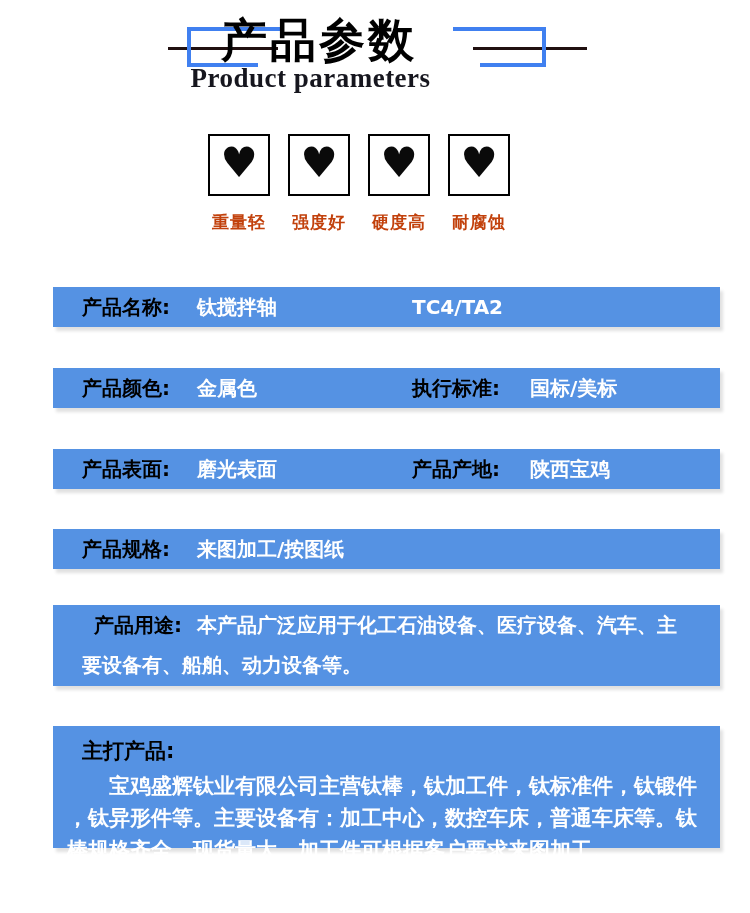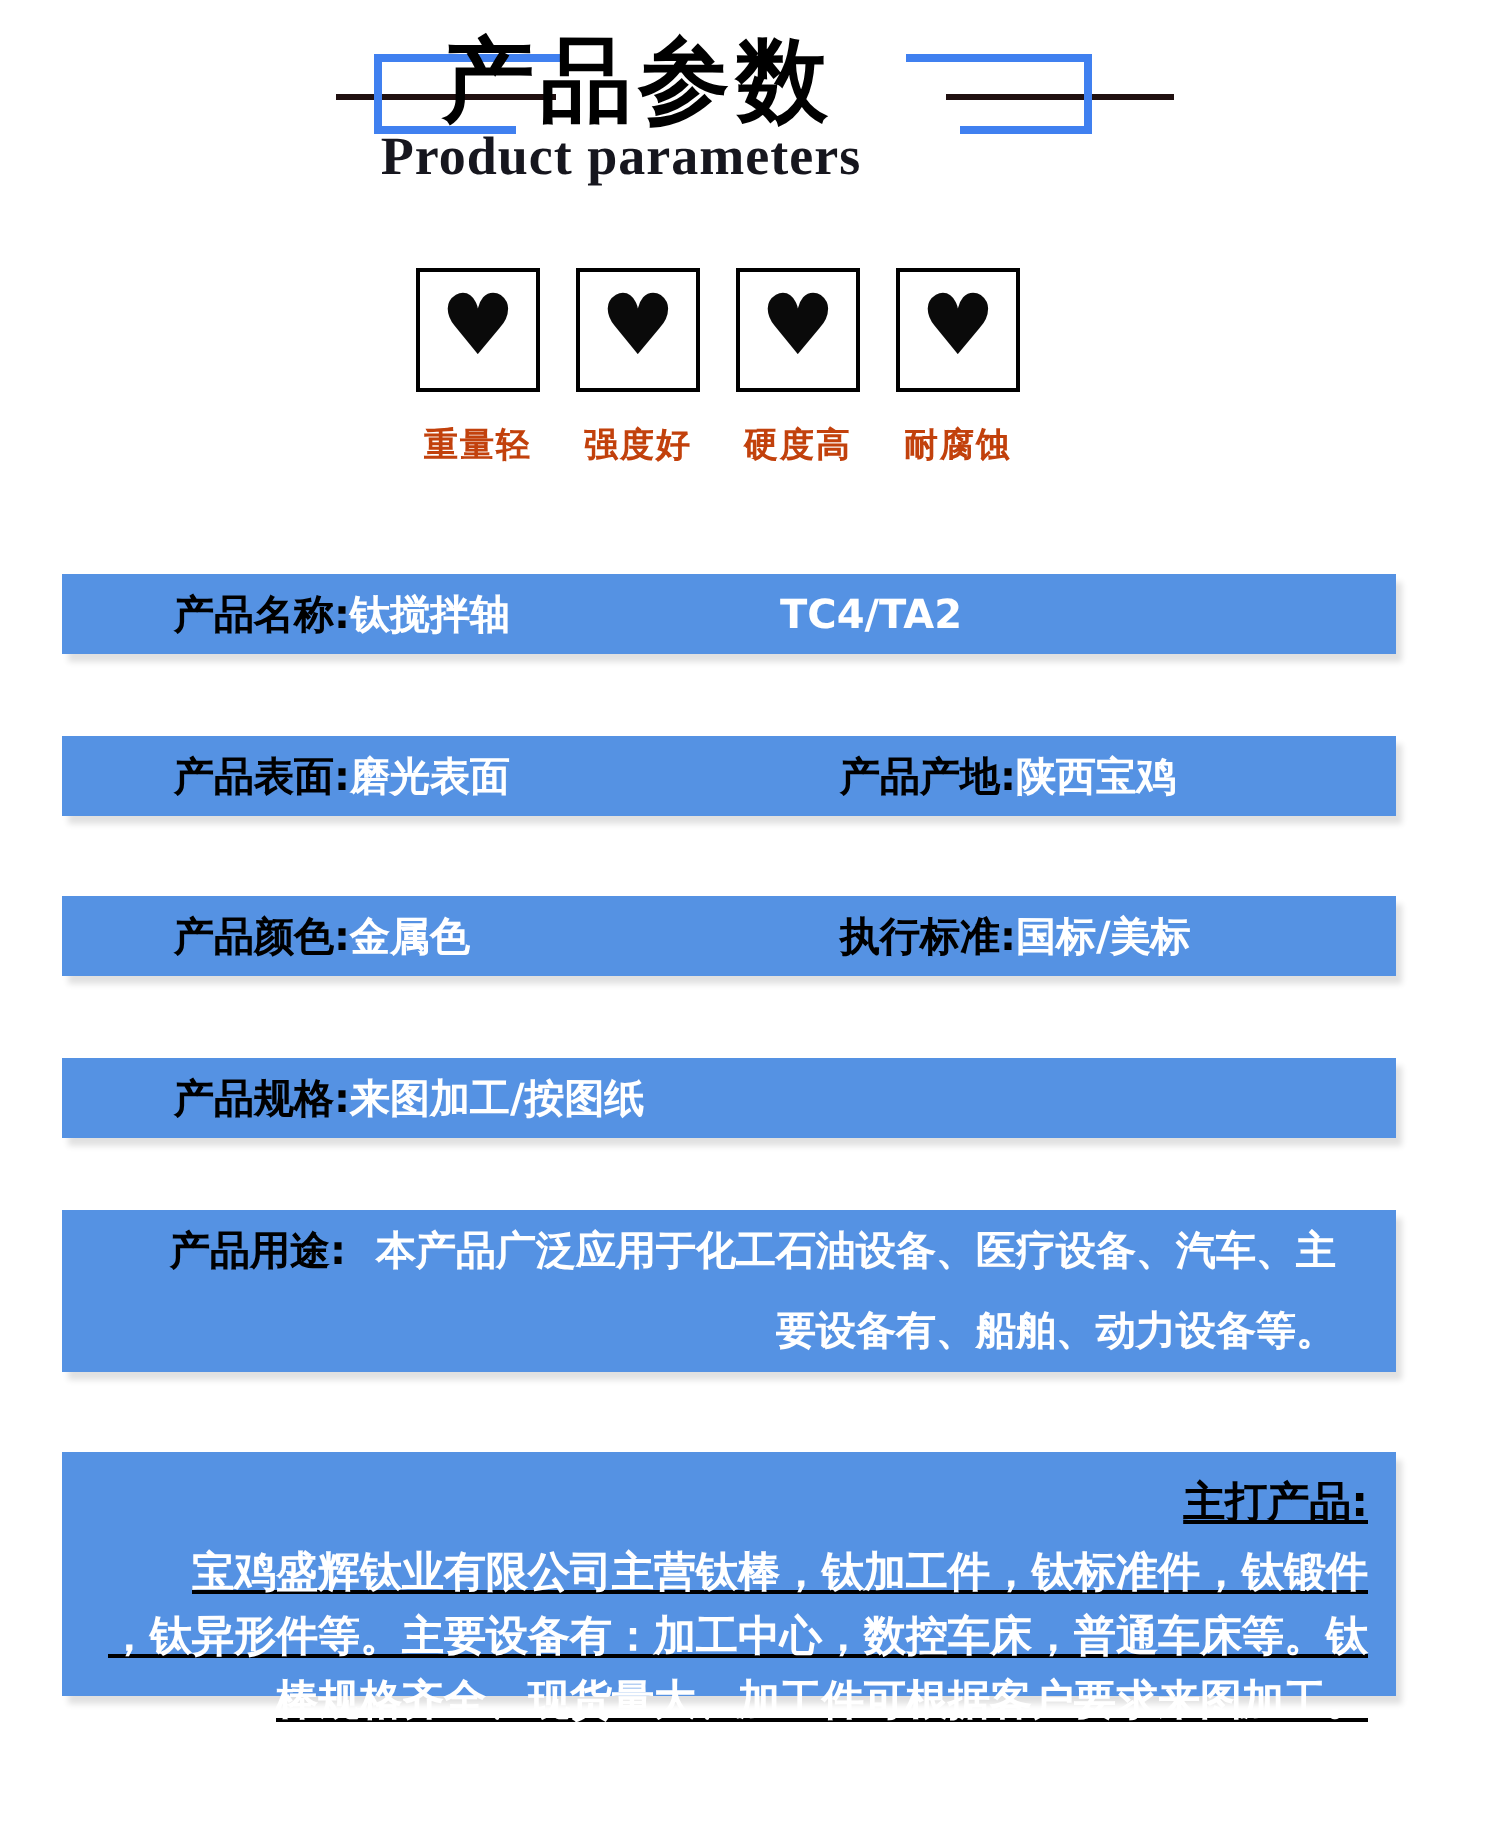--- a/index.html
+++ b/index.html
@@ -56,21 +56,21 @@
   .heart{
     font-size:42px;line-height:1;color:var(--heart-black);
     transform:translateY(-2px);
   }
   .flabel{
     margin-top:15px;
     font-size:17px;font-weight:bold;color:#c2410c;
     letter-spacing:1px;white-space:nowrap;
   }
   
-  .rows{margin-top:53px;padding-left:31px;text-align:right;}
+  .rows{margin-top:53px;padding-left:53px;}
   .prow{
     width:667px;background:var(--panel-blue);
     box-shadow:3px 4px 3px rgba(0,0,0,0.12);
     font-weight:bold;font-size:20px;
   }
   .prow.bar{height:40px;display:flex;align-items:center;padding-left:29px;}
   .pg{display:flex;align-items:center;}
   .pg.g1{width:330px;}
   .pg.g1 .plabel{width:115px;}
   .pg.g2 .plabel{width:118px;}
@@ -82,21 +82,20 @@
   .prow.para{
     height:81px;
     padding:0 30px 0 29px;
     line-height:40px;
     line-break:anywhere;
   }
   .prow.para .plabel{margin-right:15px;margin-left:12px;}
   .prow.block{
     height:122px;
     padding:12px 14px 0 14px;
-    text-decoration:underline;
   }
   .prow.block .plabel{
     display:block;font-size:21px;line-height:26px;
     padding-left:15px;
   }
   .prow.block .pvalue{
     display:block;margin-top:6px;
     font-size:21px;line-height:32px;
     text-indent:2em;white-space:normal;
     line-break:anywhere;
@@ -150,39 +149,39 @@
   <div class="prow bar mb41">
     <div class="pg g1">
       <span class="plabel">产品名称:</span>
       <span class="pvalue">钛搅拌轴</span>
     </div>
     <div class="pg g2">
       <span class="pvalue">TC4/TA2</span>
     </div>
   </div>
 
+  <div class="prow bar mb41">
+    <div class="pg g1">
+      <span class="plabel">产品颜色:</span>
+      <span class="pvalue">金属色</span>
+    </div>
+    <div class="pg g2">
+      <span class="plabel">执行标准:</span>
+      <span class="pvalue">国标/美标</span>
+    </div>
+  </div>
+
   <div class="prow bar mb40">
     <div class="pg g1">
       <span class="plabel">产品表面:</span>
       <span class="pvalue">磨光表面</span>
     </div>
     <div class="pg g2">
       <span class="plabel">产品产地:</span>
       <span class="pvalue">陕西宝鸡</span>
-    </div>
-  </div>
-
-  <div class="prow bar mb41">
-    <div class="pg g1">
-      <span class="plabel">产品颜色:</span>
-      <span class="pvalue">金属色</span>
-    </div>
-    <div class="pg g2">
-      <span class="plabel">执行标准:</span>
-      <span class="pvalue">国标/美标</span>
     </div>
   </div>
 
   <div class="prow bar mb36">
     <div class="pg g1">
       <span class="plabel">产品规格:</span>
       <span class="pvalue">来图加工/按图纸</span>
     </div>
   </div>
 

